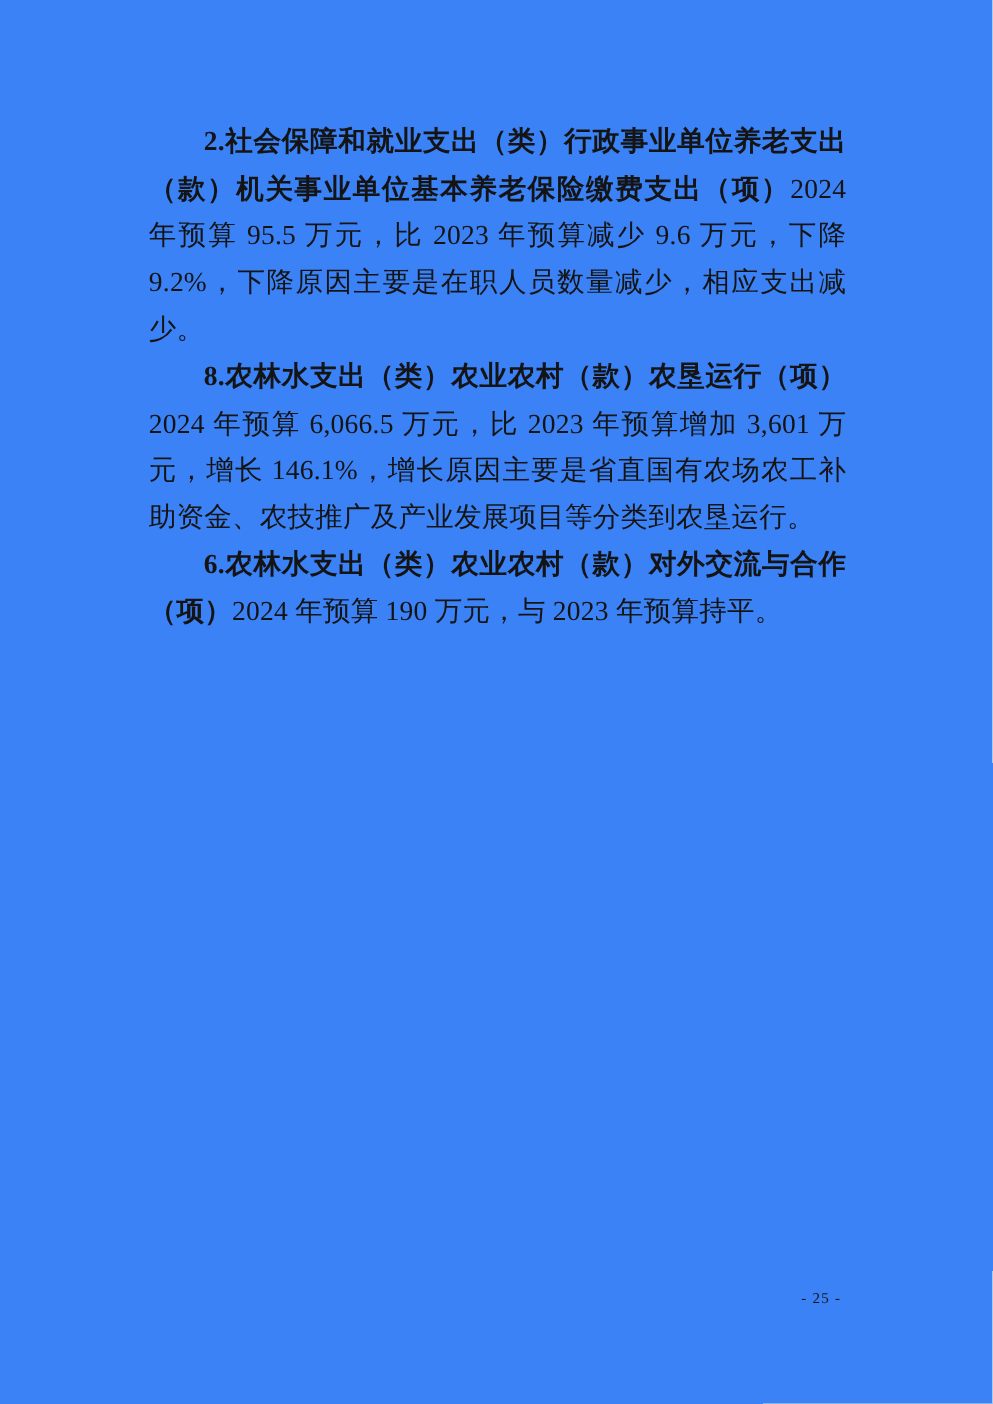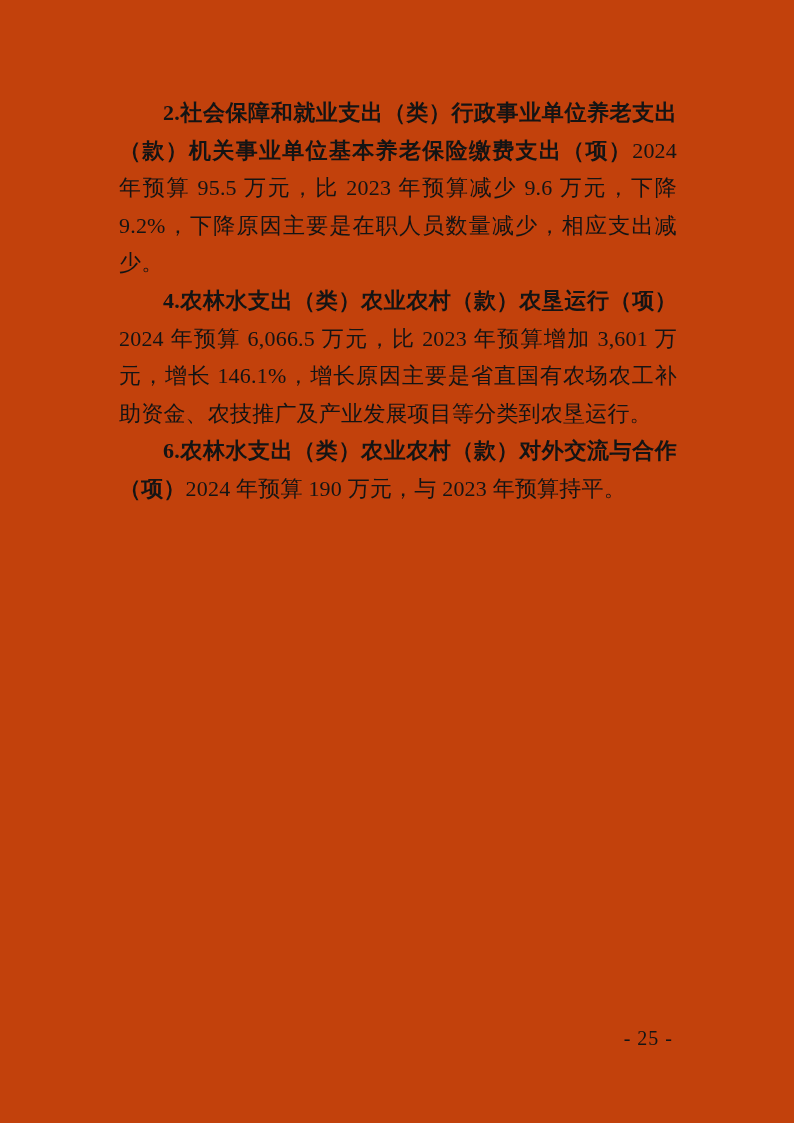--- a/index.html
+++ b/index.html
@@ -4,21 +4,21 @@
 <style>
   html, body {
     margin: 0;
     padding: 0;
     background: #ffffff;
   }
   .page {
     position: relative;
     width: 794px;
     height: 1123px;
-    background: #c2410c;
+    background: #3b82f6;
     overflow: hidden;
     font-family: "Liberation Serif", "DejaVu Serif", serif;
     color: #141414;
   }
   .content {
     position: absolute;
     top: 94px;
     left: 119px;
     width: 558px;
   }
@@ -31,38 +31,38 @@
     text-indent: 2em;
     letter-spacing: 0.2px;
   }
   .para .hd {
     font-weight: 700;
   }
   .page-number {
     position: absolute;
     top: 1028px;
     right: 121px;
-    font-size: 20px;
+    font-size: 12px;
     line-height: 20px;
     color: #141414;
     letter-spacing: 1px;
     text-align: center;
   }
 </style>
 </head>
 <body>
 
 <div class="page">
   <div class="content">
 
     <p class="para"><b class="hd">2.社会保障和就业支出（类）行政事业单位养老支出（款）机关事业单位基本养老保险缴费支出（项）</b><span>2024 年预算 95.5 万元，比 2023 年预算减少 9.6 万元，下降 9.2%，下降原因主要是在职人员数量减少，相应支出减少。</span></p>
 
 
 
-    <p class="para"><b class="hd">4.农林水支出（类）农业农村（款）农垦运行（项）</b><span>2024 年预算 6,066.5 万元，比 2023 年预算增加 3,601 万元，增长 146.1%，增长原因主要是省直国有农场农工补助资金、农技推广及产业发展项目等分类到农垦运行。</span></p>
+    <p class="para"><b class="hd">8.农林水支出（类）农业农村（款）农垦运行（项）</b><span>2024 年预算 6,066.5 万元，比 2023 年预算增加 3,601 万元，增长 146.1%，增长原因主要是省直国有农场农工补助资金、农技推广及产业发展项目等分类到农垦运行。</span></p>
 
     <p class="para"><b class="hd">6.农林水支出（类）农业农村（款）对外交流与合作（项）</b><span>2024 年预算 190 万元，与 2023 年预算持平。</span></p>
 
 
 
   </div>
 
   <div class="page-number">- 25 -</div>
 </div>
 

